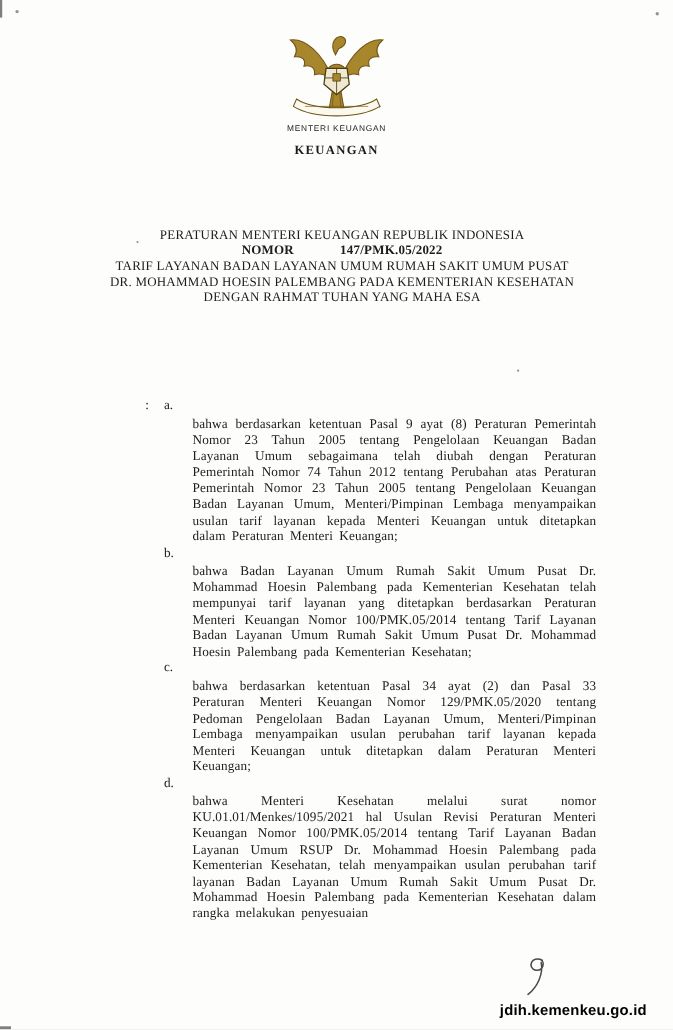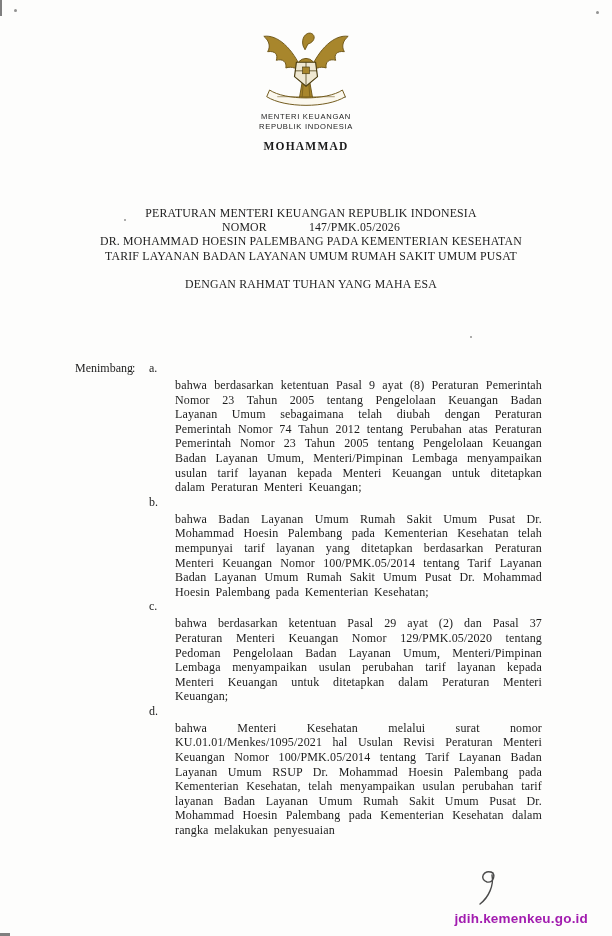--- a/index.html
+++ b/index.html
@@ -24,44 +24,44 @@
   .salinan{
     font-size:11.5px;font-weight:bold;letter-spacing:1.2px;
     margin-top:9px;
   }
   
   .title-block{
     position:absolute;top:206px;left:40px;right:30px;
     text-align:center;font-size:11.8px;line-height:14.2px;
     letter-spacing:.2px;
   }
-  .nomor-line{display:flex;justify-content:center;align-items:flex-start;}
+  .nomor-line{display:flex;justify-content:center;align-items:flex-start;font-weight:bold;}
   .nomor-value{margin-left:42px;}
-  .grace{margin-top:14px;}
+  .grace{}
   .authority{margin-top:14px;}
   
   .menimbang{
     position:absolute;top:361px;left:75px;right:70px;
     display:grid;grid-template-columns:57px 16px 1fr;
     font-size:12px;line-height:14.6px;
   }
   .mb-label{grid-column:1;}
   .mb-colon{grid-column:2;}
   .mb-items{grid-column:3;}
   .mb-item{display:grid;grid-template-columns:27px 1fr;}
   .mb-letter{padding-left:1px;}
   .mb-text{
     text-align:justify;text-justify:inter-word;
     word-spacing:2.5px;letter-spacing:.15px;margin-top:17px;
   }
   
   .footer-link{
     position:absolute;right:24px;bottom:10px;
     font-family:"Liberation Sans","DejaVu Sans",sans-serif;
-    font-size:13.5px;font-weight:bold;color:#a21caf;
+    font-size:13.5px;font-weight:bold;color:#000000;
     text-decoration:none;letter-spacing:.2px;margin-left:32px;
   }
   .squiggle{position:absolute;left:477px;top:868px;}
   .speck{position:absolute;background:#3a3a3a;border-radius:50%;opacity:.55;}
   .edge-mark{position:absolute;background:#2b2b2b;opacity:.6;}
 </style>
 </head>
 <body>
 
 <div class="page">
@@ -92,54 +92,52 @@
       <path d="M38 37 L58 37 L60 52 L48 62 L36 52 Z" fill="#efe8d2" stroke="#4a3c10" stroke-width="1.2"></path>
       <line x1="48" y1="37" x2="48" y2="62" stroke="#4a3c10" stroke-width=".8"></line>
       <line x1="36.5" y1="46" x2="59.5" y2="46" stroke="#4a3c10" stroke-width=".8"></line>
       <rect x="44.5" y="42" width="7" height="7" fill="#a8862c" stroke="#4a3c10" stroke-width=".7"></rect>
 
       <path d="M10 66 C26 77 70 77 86 66 L89 73 C70 85 26 85 7 73 Z" fill="#fbf8ee" stroke="#6e5617" stroke-width="1"></path>
       <line x1="18" y1="73" x2="78" y2="73" stroke="#6e5617" stroke-width=".6"></line>
     </svg>
     <div class="ministry">
       <div>MENTERI KEUANGAN</div>
-      <div>REPUBLIK INDONESIA</div>
     </div>
-    <div class="salinan">MOHAMMAD</div>
+    <div class="salinan">KEUANGAN</div>
   </div>
 
   <div class="title-block">
     <div>PERATURAN MENTERI KEUANGAN REPUBLIK INDONESIA</div>
     <div class="nomor-line">
       <span>NOMOR</span>
-      <span class="nomor-value">147/PMK.05/2026</span>
+      <span class="nomor-value">147/PMK.05/2022</span>
     </div>
+    <div>TARIF LAYANAN BADAN LAYANAN UMUM RUMAH SAKIT UMUM PUSAT</div>
     <div>DR. MOHAMMAD HOESIN PALEMBANG PADA KEMENTERIAN KESEHATAN</div>
-    <div>TARIF LAYANAN BADAN LAYANAN UMUM RUMAH SAKIT UMUM PUSAT</div>
     <div class="grace">DENGAN RAHMAT TUHAN YANG MAHA ESA</div>
   </div>
 
   <div class="menimbang">
-    <div class="mb-label">Menimbang</div>
     <div class="mb-colon">:</div>
     <div class="mb-items">
 
       <div class="mb-item">
         <div class="mb-letter">a.</div>
         <div class="mb-text">bahwa berdasarkan ketentuan Pasal 9 ayat (8) Peraturan Pemerintah Nomor 23 Tahun 2005 tentang Pengelolaan Keuangan Badan Layanan Umum sebagaimana telah diubah dengan Peraturan Pemerintah Nomor 74 Tahun 2012 tentang Perubahan atas Peraturan Pemerintah Nomor 23 Tahun 2005 tentang Pengelolaan Keuangan Badan Layanan Umum, Menteri/Pimpinan Lembaga menyampaikan usulan tarif layanan kepada Menteri Keuangan untuk ditetapkan dalam Peraturan Menteri Keuangan;</div>
       </div>
 
       <div class="mb-item">
         <div class="mb-letter">b.</div>
         <div class="mb-text">bahwa Badan Layanan Umum Rumah Sakit Umum Pusat Dr. Mohammad Hoesin Palembang pada Kementerian Kesehatan telah mempunyai tarif layanan yang ditetapkan berdasarkan Peraturan Menteri Keuangan Nomor 100/PMK.05/2014 tentang Tarif Layanan Badan Layanan Umum Rumah Sakit Umum Pusat Dr. Mohammad Hoesin Palembang pada Kementerian Kesehatan;</div>
       </div>
 
       <div class="mb-item">
         <div class="mb-letter">c.</div>
-        <div class="mb-text">bahwa berdasarkan ketentuan Pasal 29 ayat (2) dan Pasal 37 Peraturan Menteri Keuangan Nomor 129/PMK.05/2020 tentang Pedoman Pengelolaan Badan Layanan Umum, Menteri/Pimpinan Lembaga menyampaikan usulan perubahan tarif layanan kepada Menteri Keuangan untuk ditetapkan dalam Peraturan Menteri Keuangan;</div>
+        <div class="mb-text">bahwa berdasarkan ketentuan Pasal 34 ayat (2) dan Pasal 33 Peraturan Menteri Keuangan Nomor 129/PMK.05/2020 tentang Pedoman Pengelolaan Badan Layanan Umum, Menteri/Pimpinan Lembaga menyampaikan usulan perubahan tarif layanan kepada Menteri Keuangan untuk ditetapkan dalam Peraturan Menteri Keuangan;</div>
       </div>
 
       <div class="mb-item">
         <div class="mb-letter">d.</div>
         <div class="mb-text">bahwa Menteri Kesehatan melalui surat nomor KU.01.01/Menkes/1095/2021 hal Usulan Revisi Peraturan Menteri Keuangan Nomor 100/PMK.05/2014 tentang Tarif Layanan Badan Layanan Umum RSUP Dr. Mohammad Hoesin Palembang pada Kementerian Kesehatan, telah menyampaikan usulan perubahan tarif layanan Badan Layanan Umum Rumah Sakit Umum Pusat Dr. Mohammad Hoesin Palembang pada Kementerian Kesehatan dalam rangka melakukan penyesuaian</div>
       </div>
 
     </div>
   </div>
 

